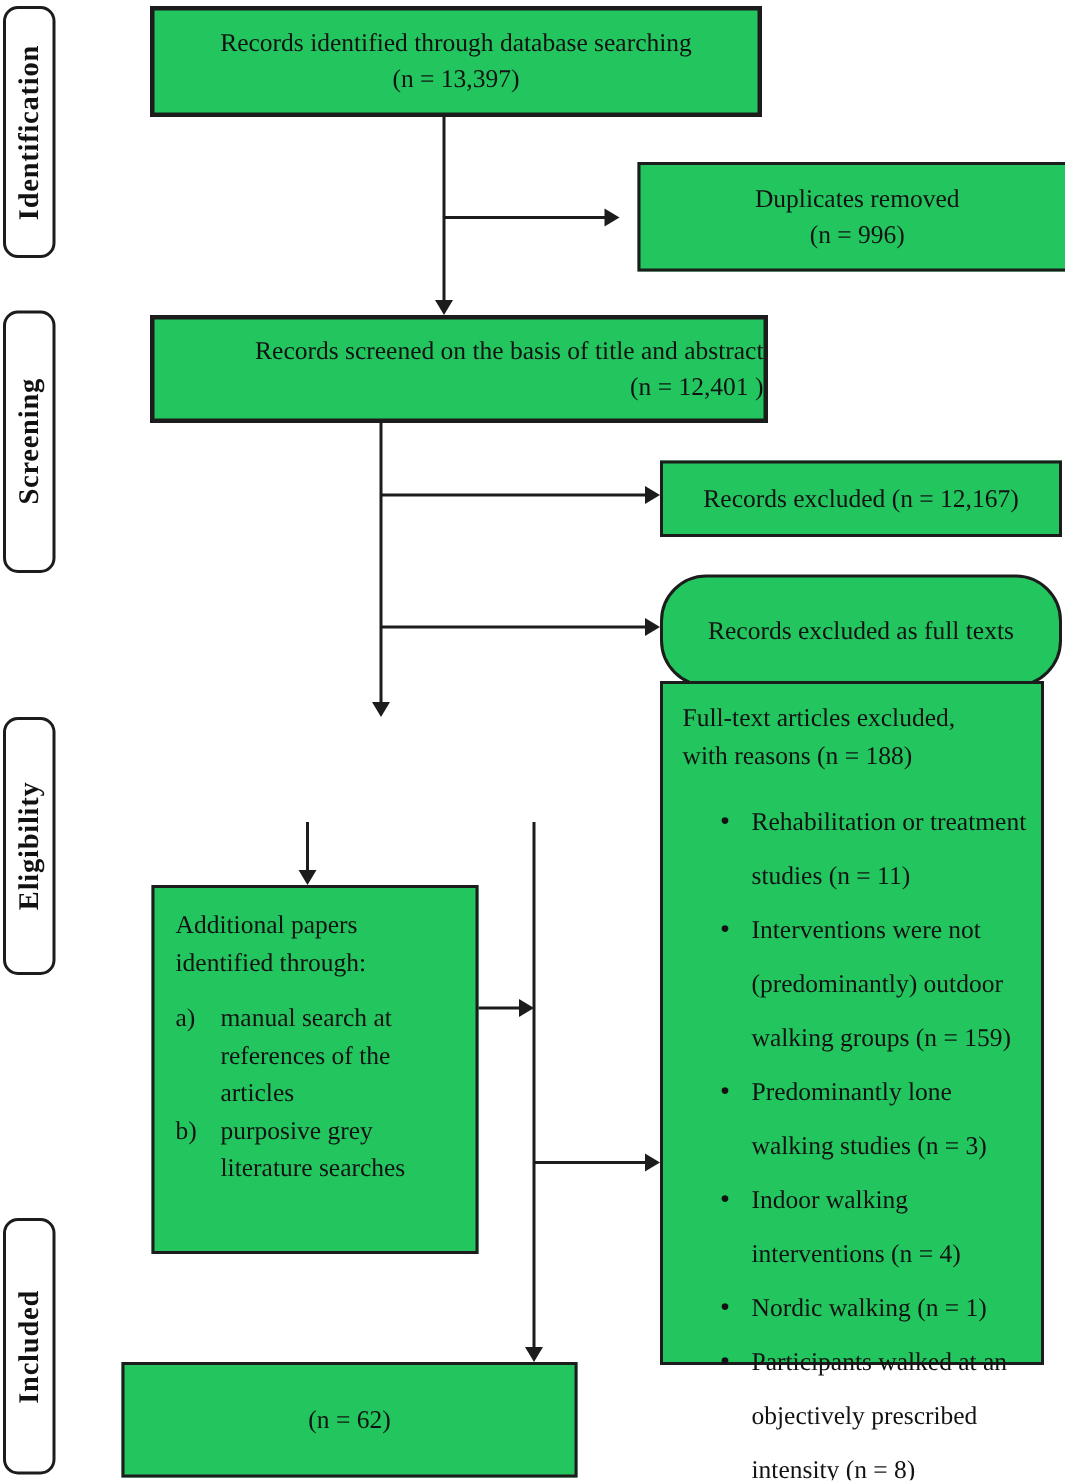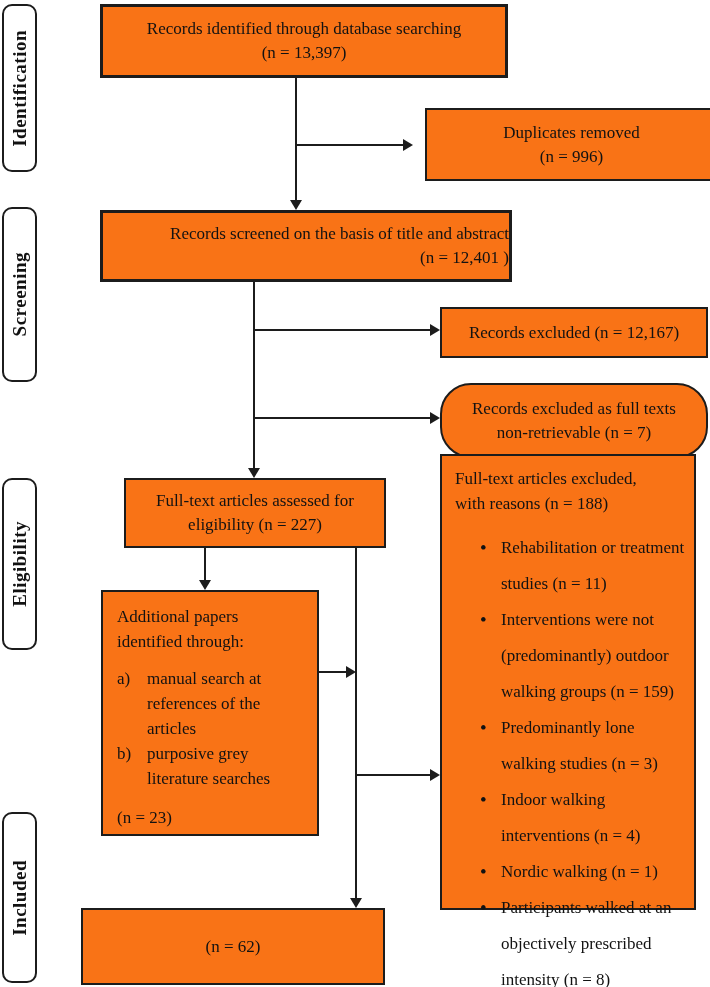--- a/index.html
+++ b/index.html
@@ -14,21 +14,21 @@
     background: #ffffff;
     font-family: "Liberation Serif", "DejaVu Serif", serif;
     color: #121212;
     overflow: hidden;
   }
   
   .box {
     position: absolute;
     box-sizing: border-box;
     border: 2px solid #1c1c1c;
-    background: #f97316;
+    background: #22c55e;
     font-size: 17px;
     line-height: 24px;
   }
   .box.heavy { border-width: 3px; }
   .box.center {
     display: flex;
     flex-direction: column;
     align-items: center;
     justify-content: center;
     text-align: center;
@@ -138,40 +138,34 @@
     <div>Records screened on the basis of title and abstract</div>
     <div>(n = 12,401 )</div>
   </div>
 
   <div class="box center" style="left:440px; top:307px; width:268px; height:51px;">
     <div>Records excluded (n = 12,167)</div>
   </div>
 
   <div class="box center" style="left:440px; top:383px; width:268px; height:75px;border-radius:31px;">
     <div>Records excluded as full texts</div>
-    <div>non-retrievable (n = 7)</div>
-  </div>
-
-  <div class="box center" style="left:124px; top:478px; width:262px; height:70px;">
-    <div>Full-text articles assessed for</div>
-    <div>eligibility (n = 227)</div>
-  </div>
+  </div>
+
 
   <div class="box leftalign" style="left:101px; top:590px; width:218px; height:246px;">
     <div>Additional papers</div>
     <div>identified through:</div>
     <div class="item first">
       <span class="item-label">a)</span>
       <span class="item-text">manual search at references of the articles</span>
     </div>
     <div class="item">
       <span class="item-label">b)</span>
       <span class="item-text">purposive grey literature searches</span>
     </div>
-    <div class="count-line">(n = 23)</div>
   </div>
 
   <div class="box reasons" style="left:440px; top:454px; width:256px; height:456px;">
     <div>Full-text articles excluded,</div>
     <div>with reasons (n = 188)</div>
     <ul>
       <li>Rehabilitation or treatment studies (n = 11)</li>
       <li>Interventions were not (predominantly) outdoor walking groups (n = 159)</li>
       <li>Predominantly lone walking studies (n = 3)</li>
       <li>Indoor walking interventions (n = 4)</li>

